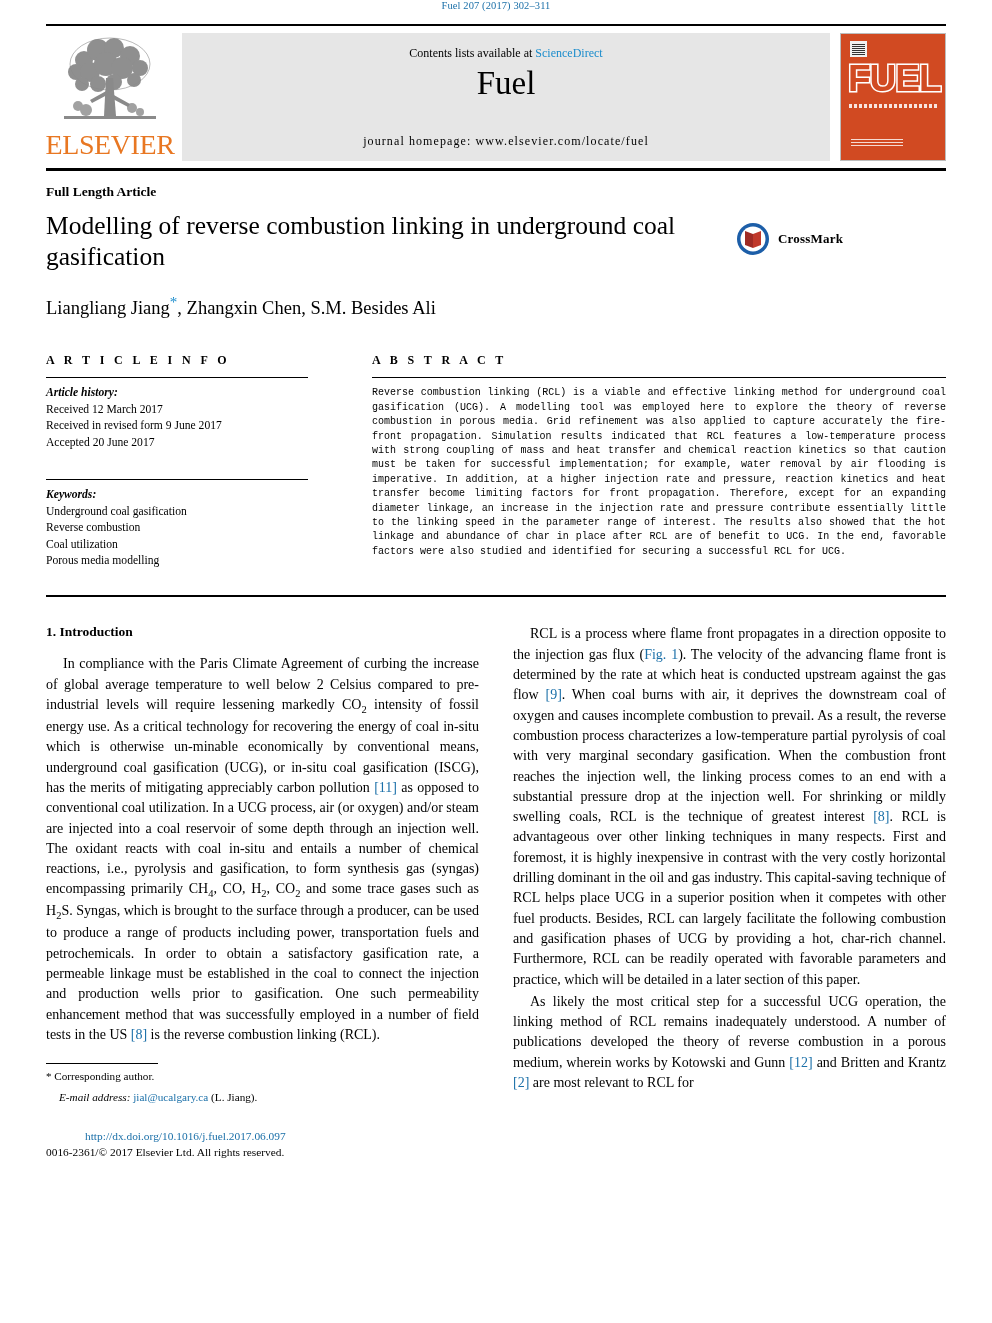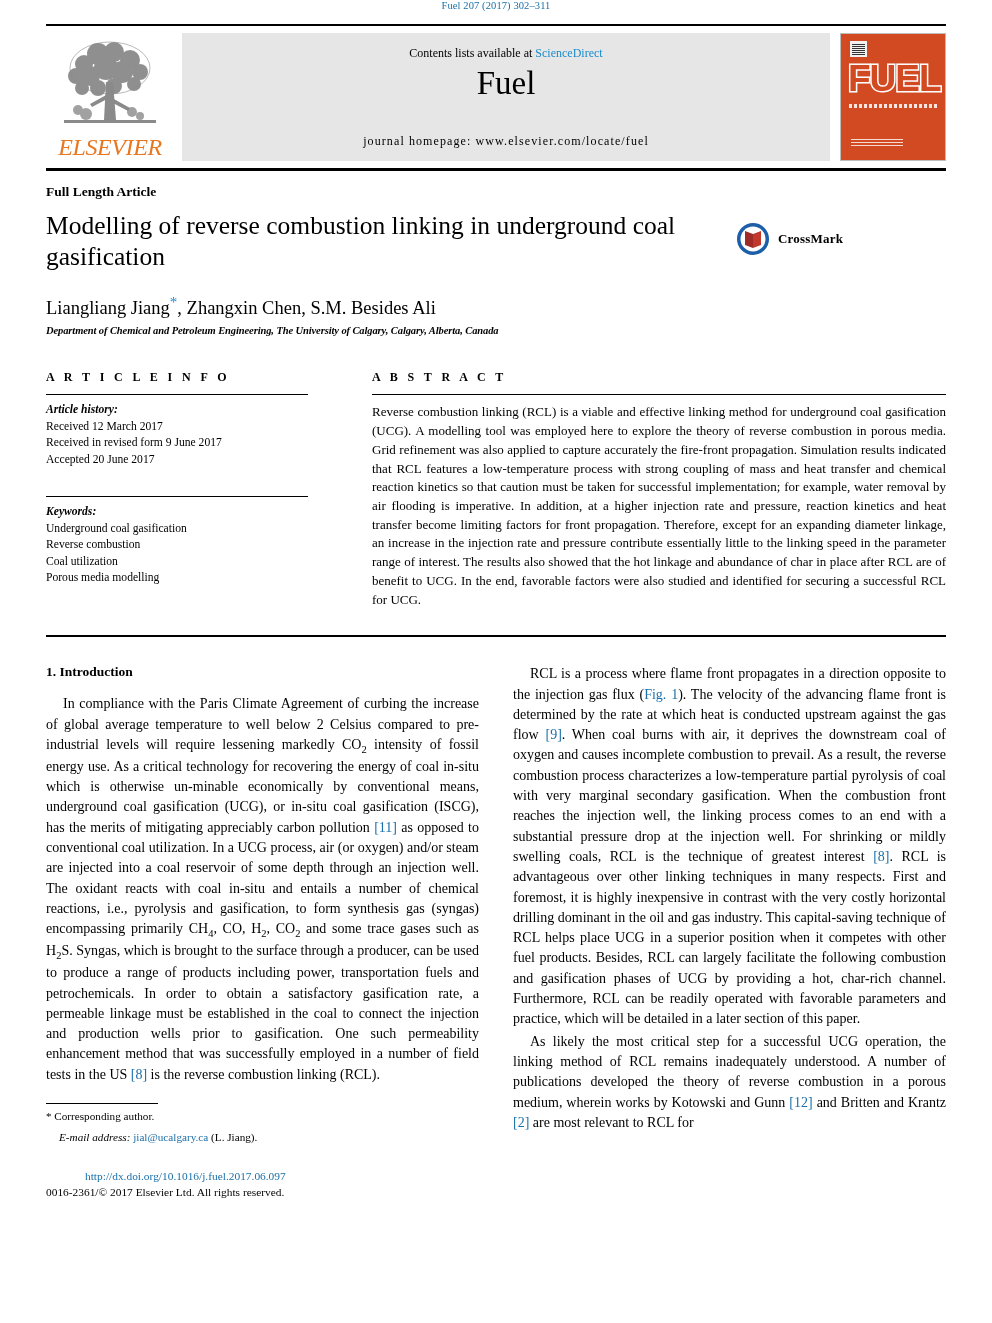--- a/index.html
+++ b/index.html
@@ -46,25 +46,24 @@
     display: flex;
     flex-direction: column;
     align-items: center;
     justify-content: flex-end;
     padding-bottom: 2px;
   }
   .tree-svg { display:block; }
   .elsevier-word {
     font-family: "Liberation Serif", serif;
     color: #E87722;
-    font-size: 24px;
+    font-size: 28px;
     letter-spacing: -0.4px;
     line-height: 1;
     margin-top: 1px;
-    font-style: italic;
   }
   .center-band {
     flex: 1 1 auto;
     background: #e6e6e6;
     margin: 0 10px 0 8px;
     display: flex;
     flex-direction: column;
     justify-content: space-between;
     align-items: center;
     padding: 13px 0 12px;
@@ -185,24 +184,25 @@
     font-family: "Liberation Serif", serif;
     font-weight: bold;
     font-size: 12px;
     letter-spacing: 3.4px;
   }
   .hr-thin { border-top: 1.4px solid #000; margin-top: 9px; }
   .info-block { font-size: 11.6px; line-height: 1.42; margin-top: 7px; }
   .info-block .ital { font-style: italic; font-weight: bold; }
   .kw-block { margin-top: 28px; }
   .abs-body {
-    font-size: 13px;
+    font-size: 10px;
     line-height: 1.44;
     text-align: justify;
     margin-top: 8px;
+    font-family: Liberation Mono, monospace;
   }
   .abs-copy { text-align: right; margin-top: 11px; font-size: 12.2px; }
   .big-rule { border-top: 2.5px solid #000; margin-top: 26px; }
 
   
   .body-cols {
     display: flex;
     gap: 34px;
     margin-top: 27px;
   }
@@ -307,21 +307,20 @@
         <path d="M9 9 L17 12 L17 26 L9 23 Z" fill="#9e2b25"></path>
         <path d="M25 9 L17 12 L17 26 L25 23 Z" fill="#c0392b"></path>
       </svg>
       <span class="crossmark-label">CrossMark</span>
     </div>
   </div>
 
   <div class="authors">
     <span>Liangliang Jiang</span><span class="star">*</span><span>, Zhangxin Chen, S.M. Besides Ali</span>
   </div>
-  <div class="affil">Department of Chemical and Petroleum Engineering, The University of Calgary, Calgary, Alberta, Canada</div>
 
   <div class="info-abs">
 
     <div class="col-info">
       <div class="sec-head">A R T I C L E   I N F O</div>
       <div class="hr-thin"></div>
       <div class="info-block">
         <div class="ital">Article history:</div>
         <div>Received 12 March 2017</div>
         <div>Received in revised form 9 June 2017</div>

